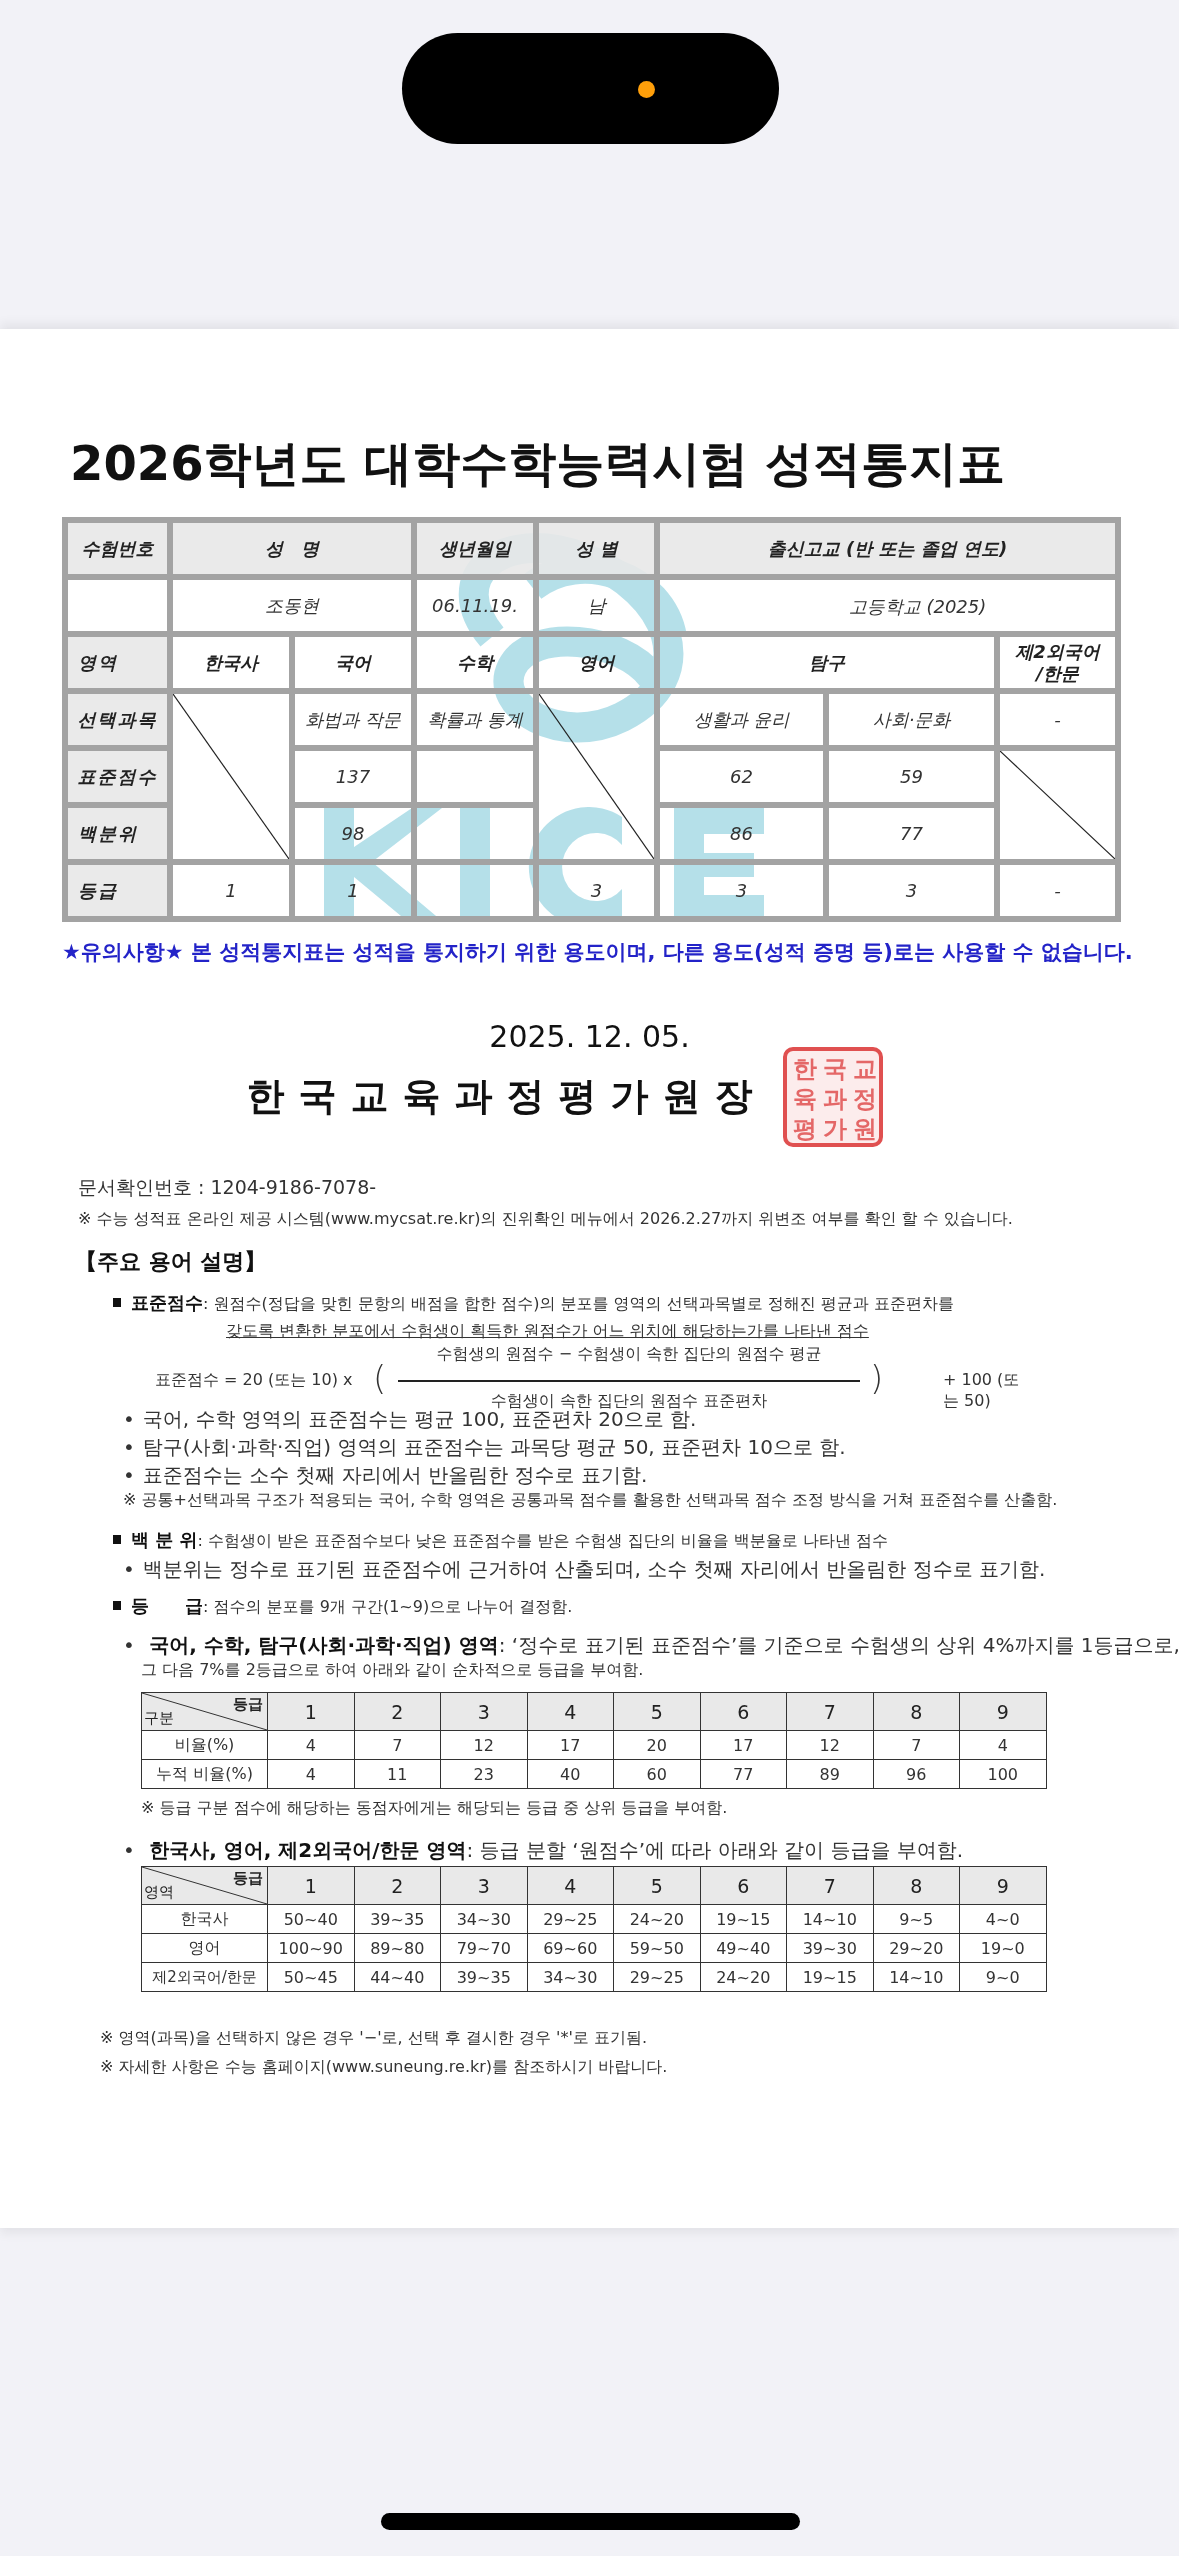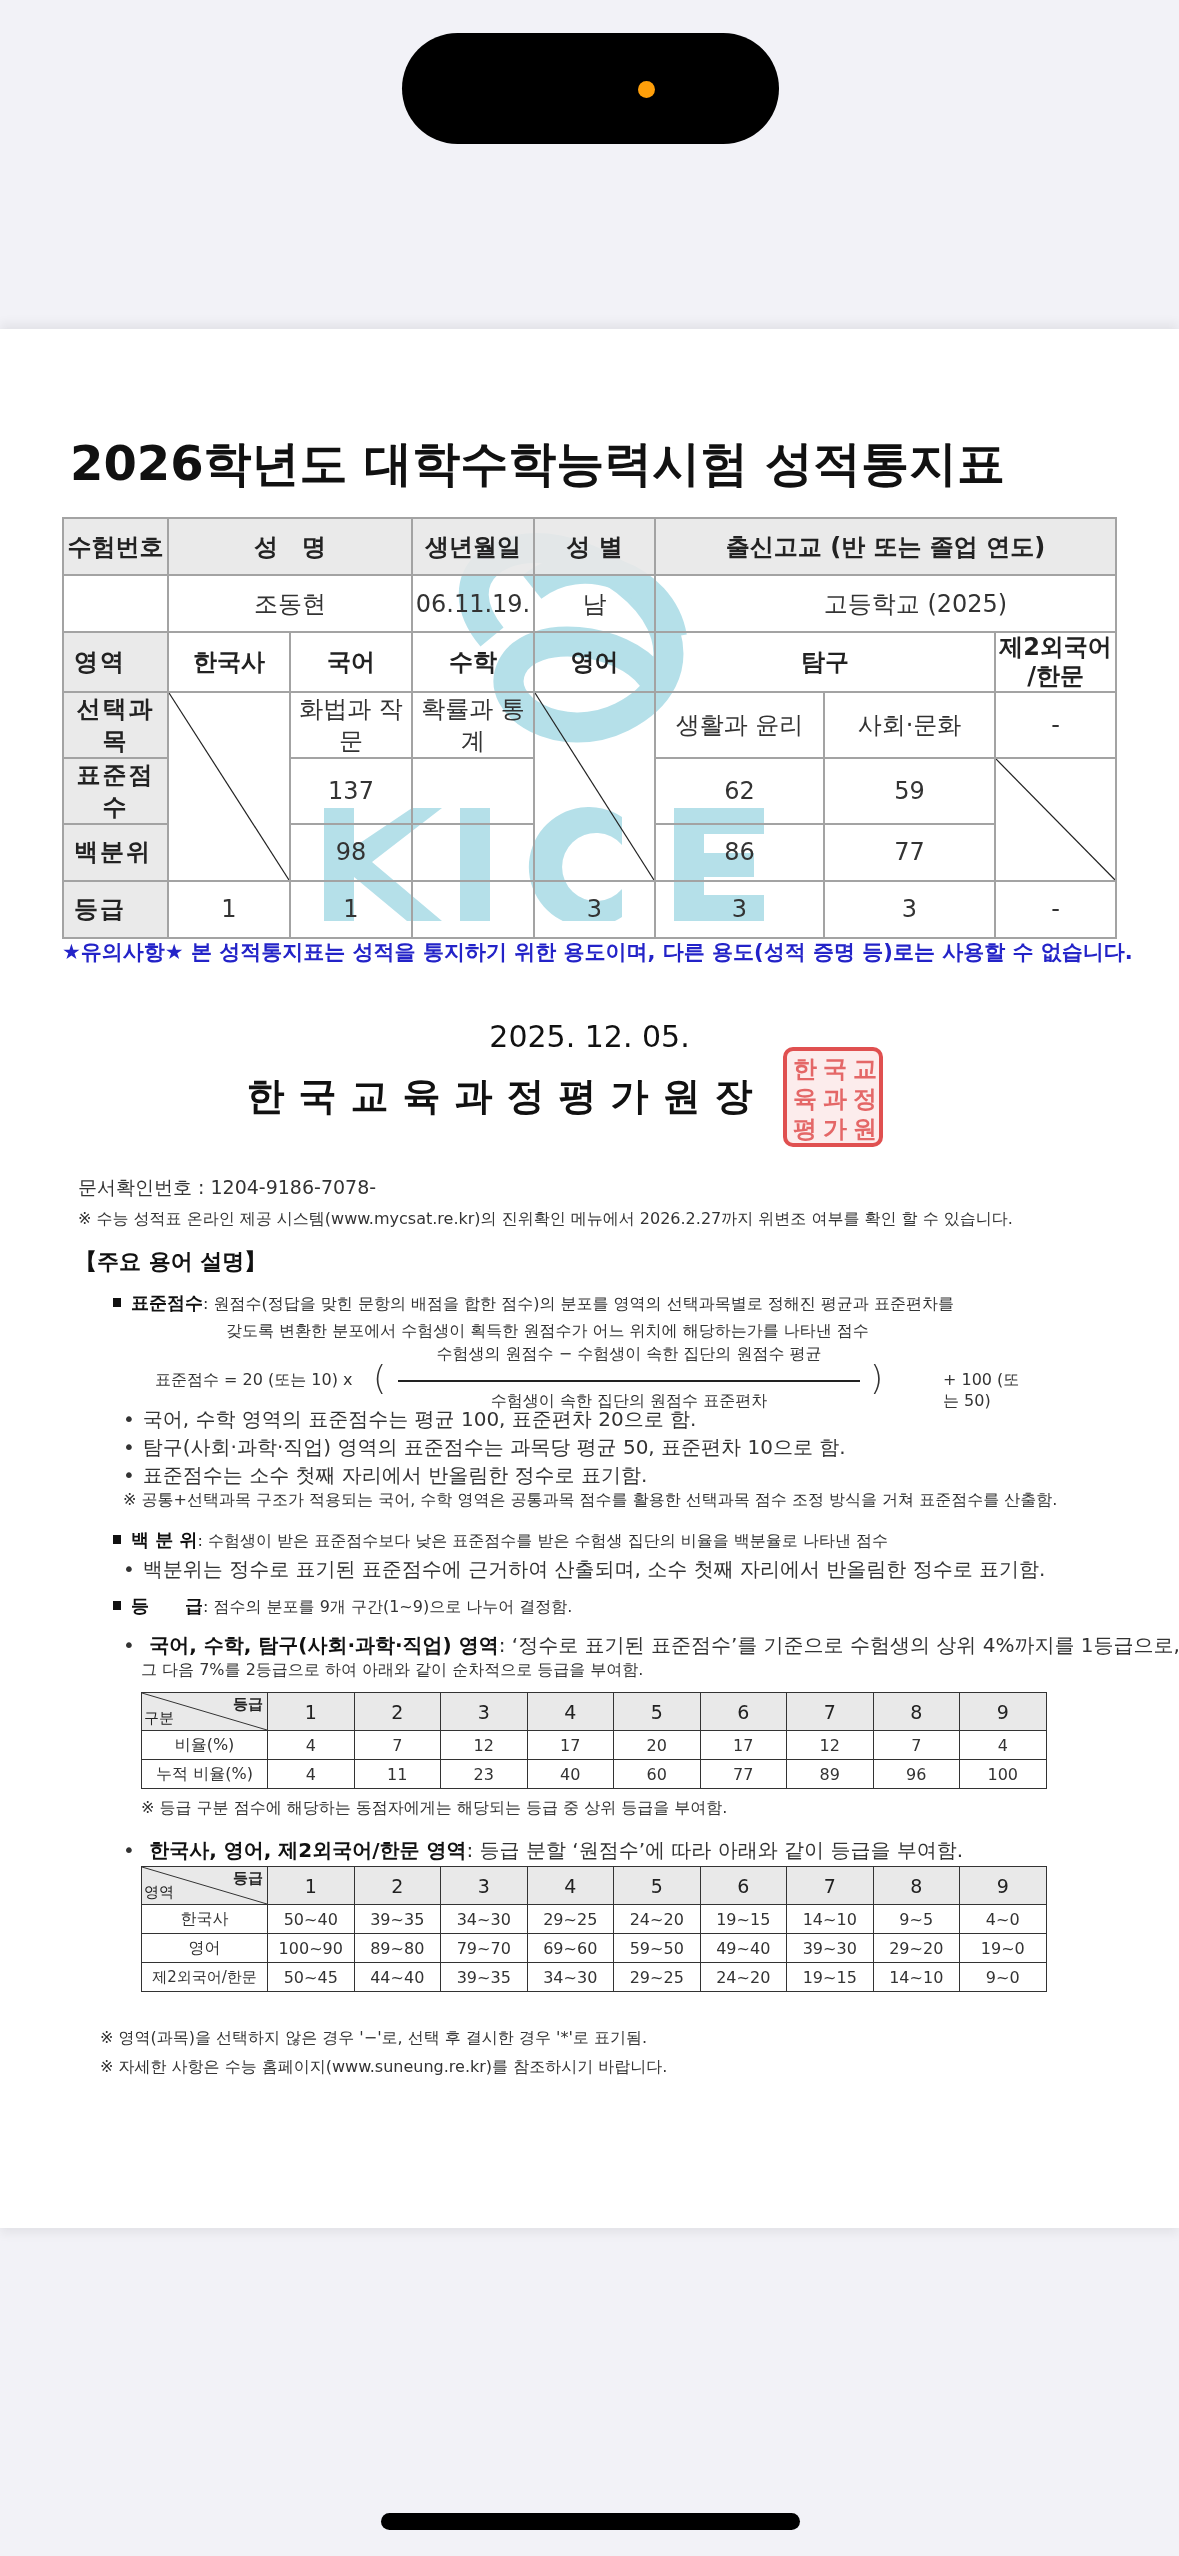--- a/index.html
+++ b/index.html
@@ -11,21 +11,21 @@
 
   .page { position: absolute; left: 0; top: 329px; width: 1179px; height: 1899px; background: #fff;
           box-shadow: 0 -6px 10px rgba(0,0,0,0.06), 0 6px 10px rgba(0,0,0,0.06); }
   .home { position: absolute; left: 381px; top: 2513px; width: 419px; height: 17px; background: #000; border-radius: 9px; }
 
   .title { position: absolute; left: 0; width: 1075px; top: 103px; text-align: center; font-size: 48px; font-weight: bold; letter-spacing: 0px; color: #111; }
 
   
   .score-wrap { position: absolute; left: 62px; top: 188px; width: 1053px; height: 404px; }
   .score { position: absolute; left: 0; top: 0; width: 1053px; height: 404px; border-collapse: collapse; table-layout: fixed; z-index: 2; }
-  .score td { border: 2px solid #a3a3a3; text-align: center; vertical-align: middle; font-size: 24px; color: #333; position: relative; background: transparent; }
+  .score td { border: 6px solid #a3a3a3; text-align: center; vertical-align: middle; font-size: 18px; color: #333; position: relative; background: transparent; font-style: italic; }
   .score td.hd { background: rgba(232,232,232,0.9); font-weight: bold; color: #222; }
   .score td.bh { font-weight: bold; color: #222; }
   .score td.lbl { background: rgba(232,232,232,0.9); font-weight: bold; color: #222; letter-spacing: 2px; }
   .score td.lbl.spread { text-align: justify; text-align-last: justify; padding: 0 10px; }
   .score tr { height: 57px; }
   .diag { position: absolute; left: 0; top: 0; width: 100%; height: 100%; pointer-events: none; }
   .blur { display: inline-block; width: 90px; height: 20px; background: #fff; filter: blur(2px); }
   .watermark { position: absolute; left: 0; top: 0; width: 1053px; height: 404px; z-index: 1; pointer-events: none; }
 
   .notice { position: absolute; left: 62px; top: 609px; width: 1060px; font-size: 21px; font-weight: bold; color: #2323c8; white-space: nowrap; }
@@ -33,21 +33,21 @@
   .org { position: absolute; left: 0; width: 1013px; top: 742px; text-align: center; font-size: 38px; font-weight: bold; letter-spacing: 14px; color: #111; z-index: 2; }
   .stamp { position: absolute; left: 783px; top: 718px; width: 100px; height: 100px; border: 4px solid #e05050; border-radius: 10px; background: rgba(232,100,100,0.12); z-index: 3; }
   .stamp span { position: absolute; color: #e05050; font-size: 24px; font-weight: bold; opacity: 0.85; }
 
   .doc-num { position: absolute; left: 78px; top: 846px; font-size: 19px; color: #333; }
   .note { position: absolute; left: 78px; font-size: 16px; color: #333; white-space: nowrap; }
   .h2 { position: absolute; left: 75px; top: 918px; font-size: 22px; font-weight: bold; color: #111; }
   .term { position: absolute; left: 113px; font-size: 16px; color: #333; white-space: nowrap; }
   .term b { font-size: 18px; color: #111; }
   .term .sq { display: inline-block; width: 8px; height: 9px; background: #111; margin-right: 10px; vertical-align: 2px; }
-  .indent { position: absolute; left: 226px; font-size: 16px; color: #333; white-space: nowrap; }
+  .indent { position: absolute; left: 226px; font-size: 16px; color: #333; white-space: nowrap; text-decoration: underline; }
   .formula { position: absolute; left: 155px; top: 1015px; width: 880px; height: 70px; font-size: 16px; color: #333; }
   .formula .lhs { position: absolute; left: 0; top: 26px; }
   .formula .paren { position: absolute; top: 14px; font-size: 34px; font-weight: 300; }
   .formula .num { position: absolute; left: 243px; width: 462px; top: 0; text-align: center; }
   .formula .bar { position: absolute; left: 243px; width: 462px; top: 36px; height: 2px; background: #222; }
   .formula .den { position: absolute; left: 243px; width: 462px; top: 47px; text-align: center; }
   .formula .rhs { position: absolute; left: 788px; top: 26px; }
   .bullet { position: absolute; left: 123px; font-size: 20px; color: #333; white-space: nowrap; }
   .bullet::before { content: "\2022"; margin-right: 8px; }
   .bullet.bold-lead b { font-weight: bold; color: #111; }

